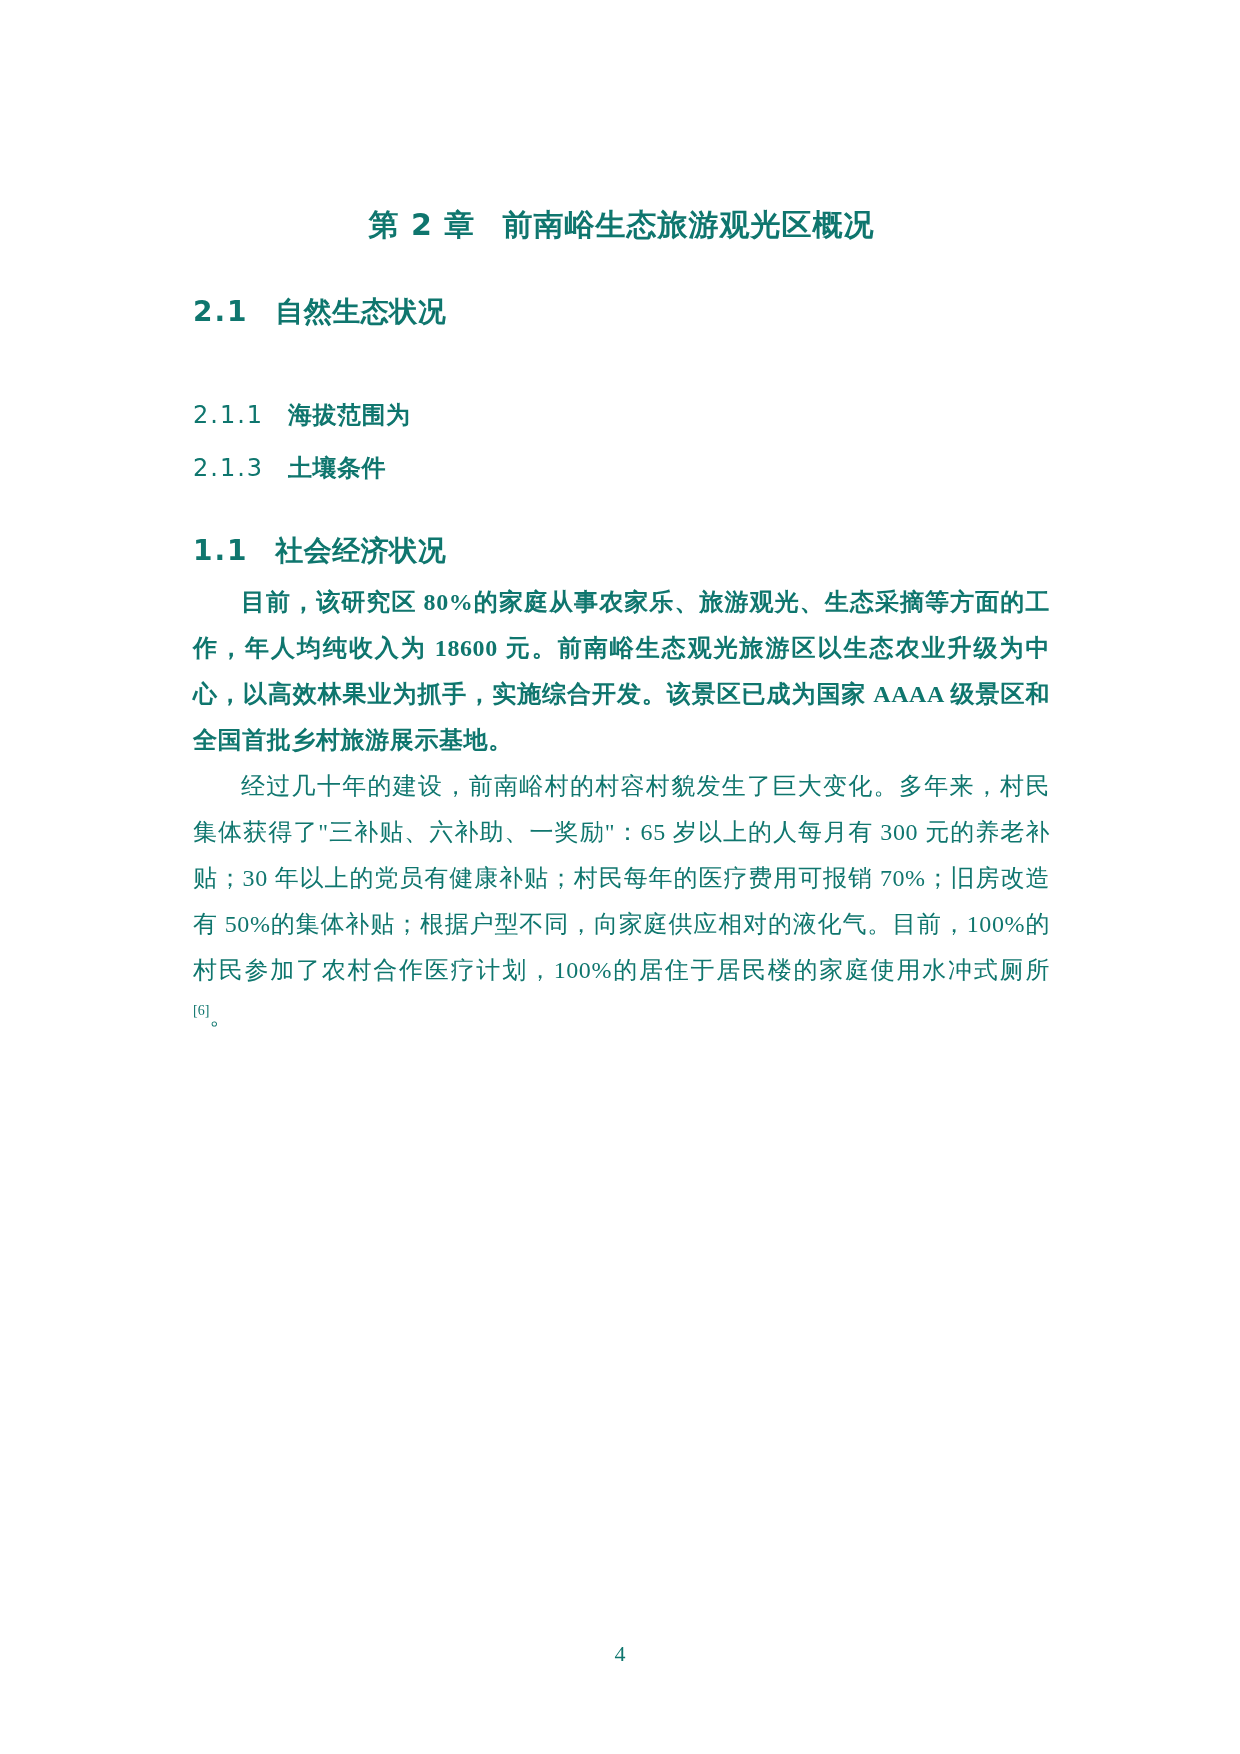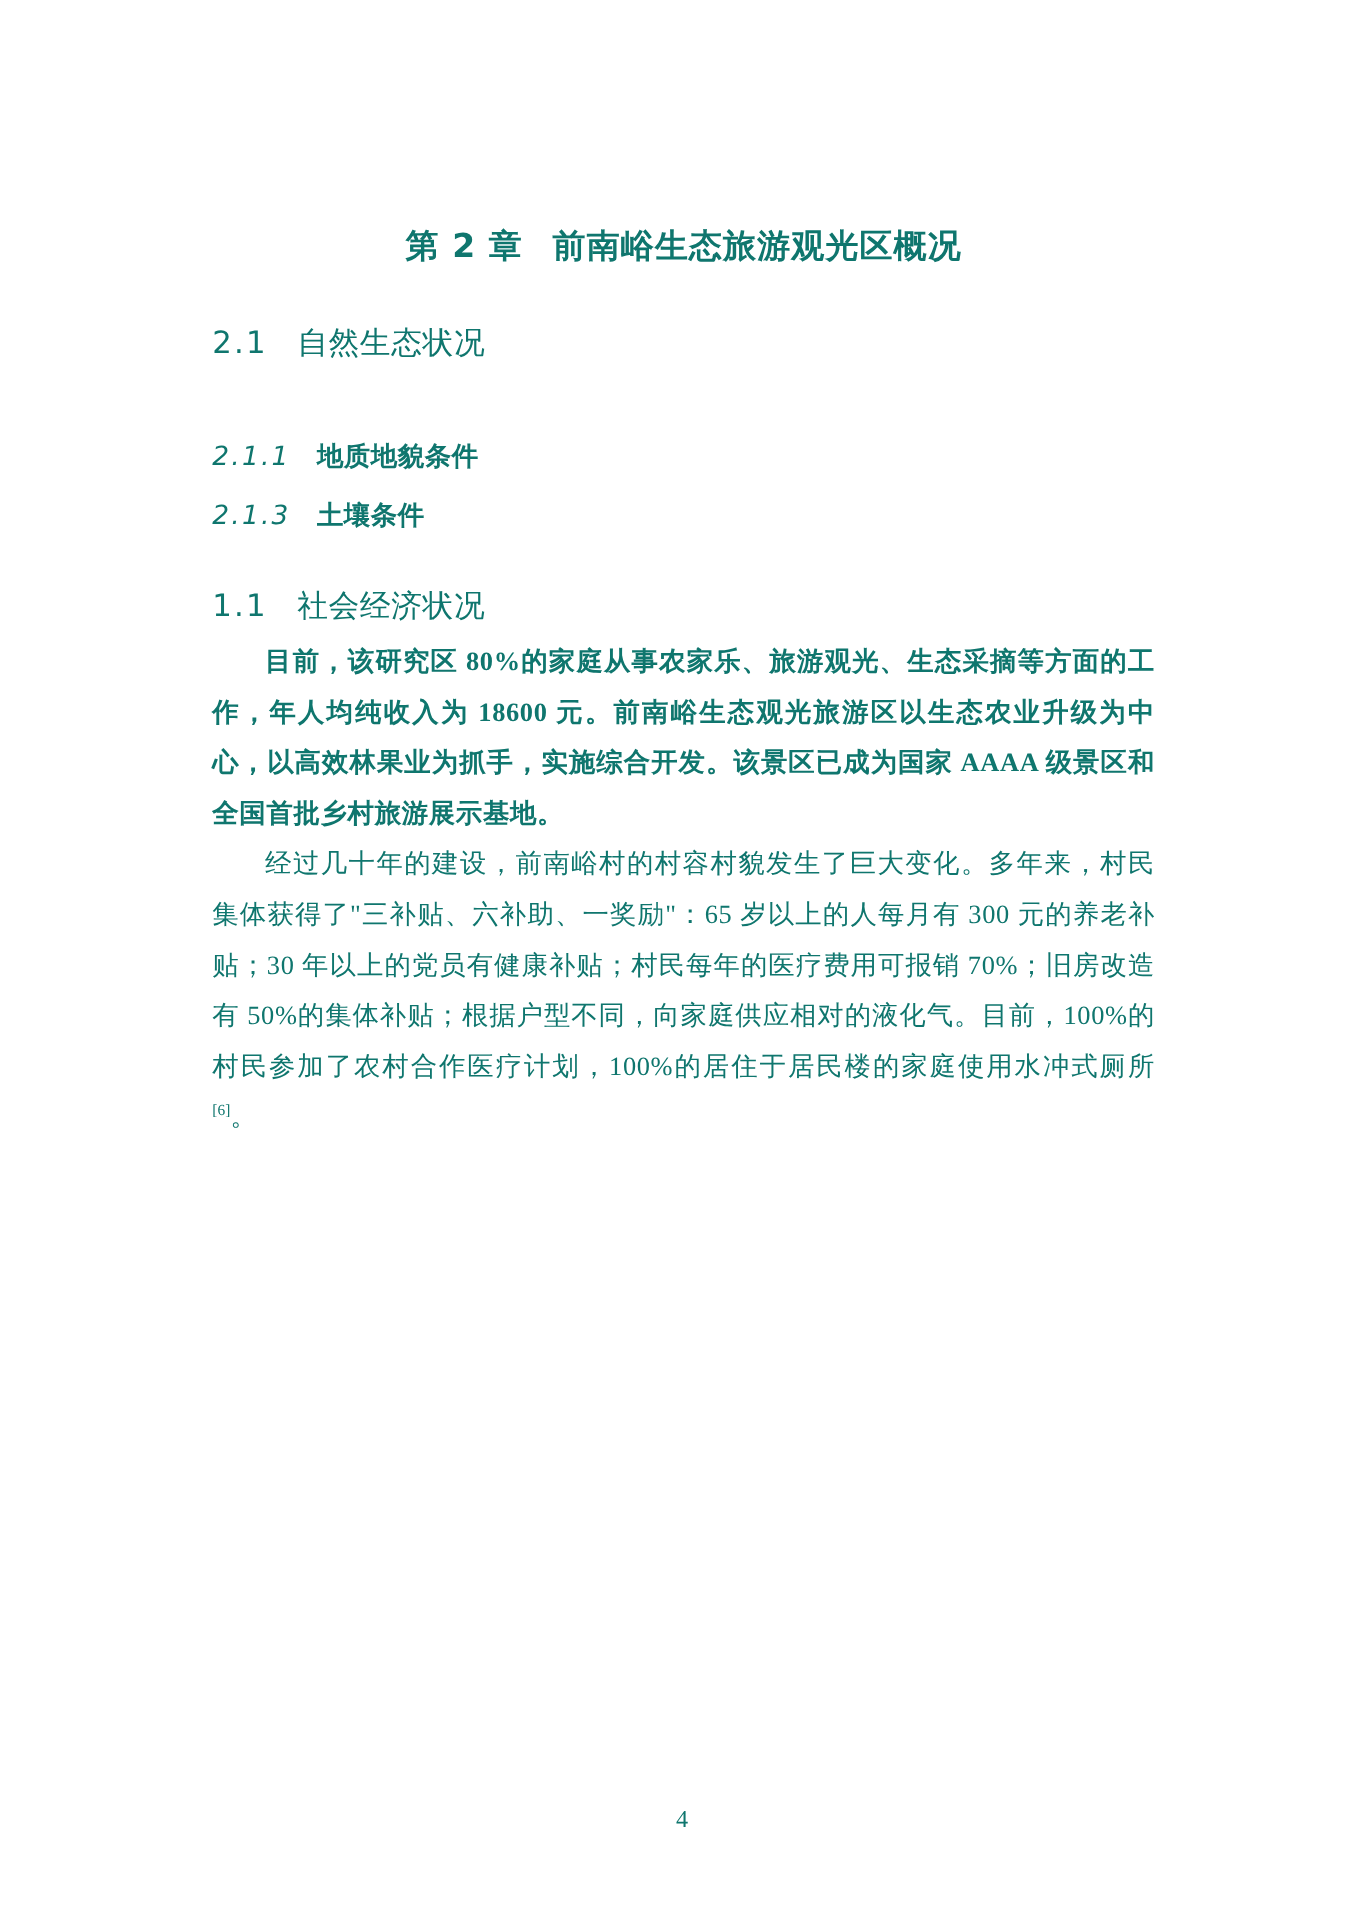--- a/index.html
+++ b/index.html
@@ -27,42 +27,41 @@
     font-size: 30px;
     line-height: 40px;
     letter-spacing: 1px;
   }
   .chapter-title .chapter-label {
     margin-right: 0.9em;
   }
   .h2 {
     margin: 48px 0 0 0;
     font-family: "DejaVu Sans", "Liberation Sans", sans-serif;
-    font-weight: 400;
+    font-weight: 700;
     font-size: 28px;
     line-height: 37px;
     letter-spacing: 0.5px;
   }
   .h2 .sec-label {
     margin-right: 0.95em;
     letter-spacing: 2px;
   }
   .h3 {
     margin: 0;
     font-family: "DejaVu Sans", "Liberation Sans", sans-serif;
     font-weight: 600;
     font-size: 24px;
     line-height: 31px;
     letter-spacing: 0.5px;
   }
   .h3 .sec-label {
     margin-right: 1.0em;
     letter-spacing: 2px;
     font-weight: 500;
-    font-style: italic;
   }
   .h3-211 { margin-top: 70px; }
   .h3-212 { margin-top: 26px; }
   .h3-213 { margin-top: 22px; }
   .h2-22  { margin-top: 48px; }
   .para {
     margin: 16px 0 0 0;
     font-size: 24px;
     line-height: 46px;
     text-align: justify;
@@ -95,21 +94,21 @@
 
   <h1 class="chapter-title">
     <span class="chapter-label">第 2 章</span><span>前南峪生态旅游观光区概况</span>
   </h1>
 
   <h2 class="h2 h2-21">
     <span class="sec-label">2.1</span><span>自然生态状况</span>
   </h2>
 
   <h3 class="h3 h3-211">
-    <span class="sec-label">2.1.1</span><span>地质地貌条件</span>
+    <span class="sec-label">2.1.1</span><span>海拔范围为</span>
   </h3>
 
 
 
 
   <h3 class="h3 h3-213">
     <span class="sec-label">2.1.3</span><span>土壤条件</span>
   </h3>
 
 

